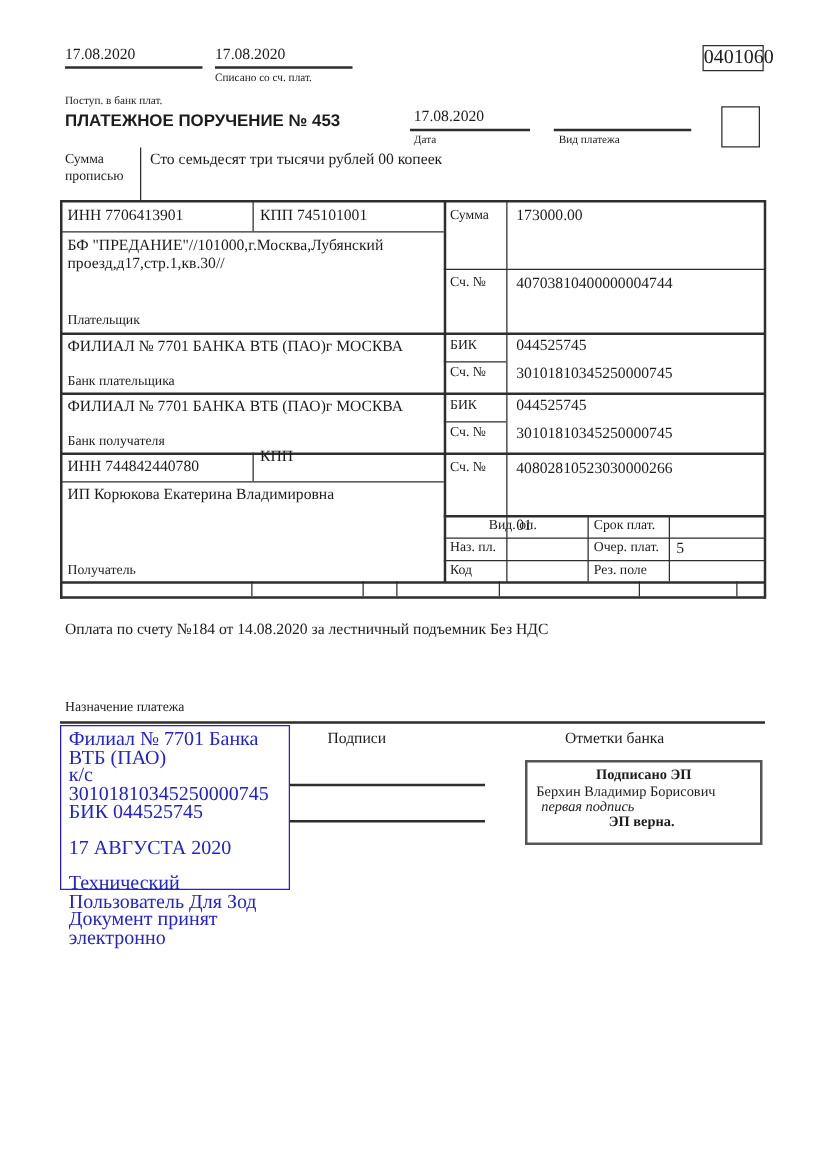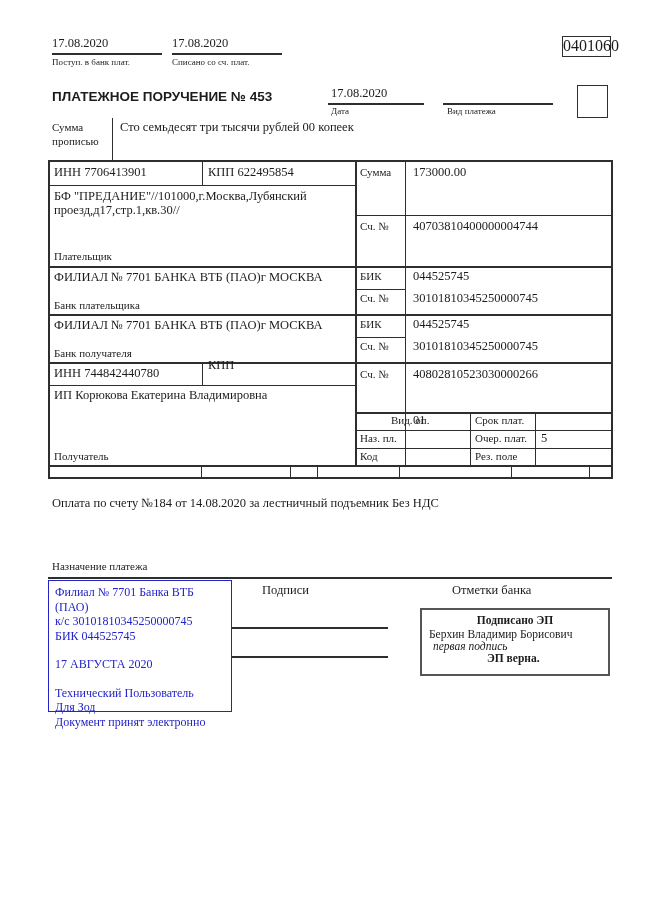--- a/index.html
+++ b/index.html
@@ -13,36 +13,36 @@
   .lbl { font-size:11px; }
   .small { font-size:9px; }
   .title { font-family:"Liberation Sans","DejaVu Sans",sans-serif; font-weight:bold; font-size:13.5px; }
   .hl { position:absolute; background:#2e2e2e; height:1px; }
   .hl2 { height:2px; }
   .vl { position:absolute; background:#2e2e2e; width:1px; }
   .vl2 { width:2px; }
   .box { position:absolute; border:1.5px solid #2e2e2e; box-sizing:border-box; }
   .stamp {
     position:absolute; border:1px solid #2323c8; box-sizing:border-box;
-    font-size:12px; padding:4px 6px; line-height:14.5px;
+    font-size:16px; padding:4px 6px; line-height:14.5px;
   }
   .stamp .gap { height:14px; }
   .esign { position:absolute; border:2px solid #555; box-sizing:border-box; }
   .b { font-weight:bold; }
   .i { font-style:italic; }
   .ctr { text-align:center; }
 </style>
 </head>
 <body>
 
 <div class="page">
 
   <div class="t" style="left:52px; top:36px;">17.08.2020</div>
   <div class="hl" style="left:52px; top:53px; width:110px; height:1.5px;"></div>
-  <div class="t small" style="left:52px; top:57px;text-align:right;">Поступ. в банк плат.</div>
+  <div class="t small" style="left:52px; top:75px;text-align:right;">Поступ. в банк плат.</div>
 
   <div class="t" style="left:172px; top:36px;">17.08.2020</div>
   <div class="hl" style="left:172px; top:53px; width:110px; height:1.5px;"></div>
   <div class="t small" style="left:172px; top:57px;">Списано со сч. плат.</div>
 
   <div class="box ctr" style="left:562px; top:36px; width:49px; height:21px; font-size:16px; line-height:18px;">0401060</div>
 
   <div class="t title" style="left:52px; top:89px;">ПЛАТЕЖНОЕ ПОРУЧЕНИЕ № 453</div>
 
   <div class="t" style="left:331px; top:86px;">17.08.2020</div>
@@ -84,21 +84,21 @@
   <div class="vl" style="left:535px; top:412px; height:53px;"></div>
 
   <div class="vl" style="left:201px; top:465px; height:12px;"></div>
   <div class="vl" style="left:290px; top:465px; height:12px;"></div>
   <div class="vl" style="left:317px; top:465px; height:12px;"></div>
   <div class="vl" style="left:399px; top:465px; height:12px;"></div>
   <div class="vl" style="left:511px; top:465px; height:12px;"></div>
   <div class="vl" style="left:589px; top:465px; height:12px;"></div>
 
   <div class="t" style="left:54px; top:165px;">ИНН 7706413901</div>
-  <div class="t" style="left:208px; top:165px;">КПП 622495854</div>
+  <div class="t" style="left:208px; top:165px;">КПП 745101001</div>
   <div class="t lbl" style="left:360px; top:166px;">Сумма</div>
   <div class="t" style="left:413px; top:165px;">173000.00</div>
 
   <div class="t wrap" style="left:54px; top:189px; width:298px;">БФ "ПРЕДАНИЕ"//101000,г.Москва,Лубянский проезд,д17,стр.1,кв.30//</div>
   <div class="t lbl" style="left:360px; top:220px;">Сч. №</div>
   <div class="t" style="left:413px; top:219px;">40703810400000004744</div>
   <div class="t lbl" style="left:54px; top:250px;">Плательщик</div>
 
   <div class="t" style="left:54px; top:270px;">ФИЛИАЛ № 7701 БАНКА ВТБ (ПАО)г МОСКВА</div>
   <div class="t lbl" style="left:360px; top:270px;">БИК</div>

